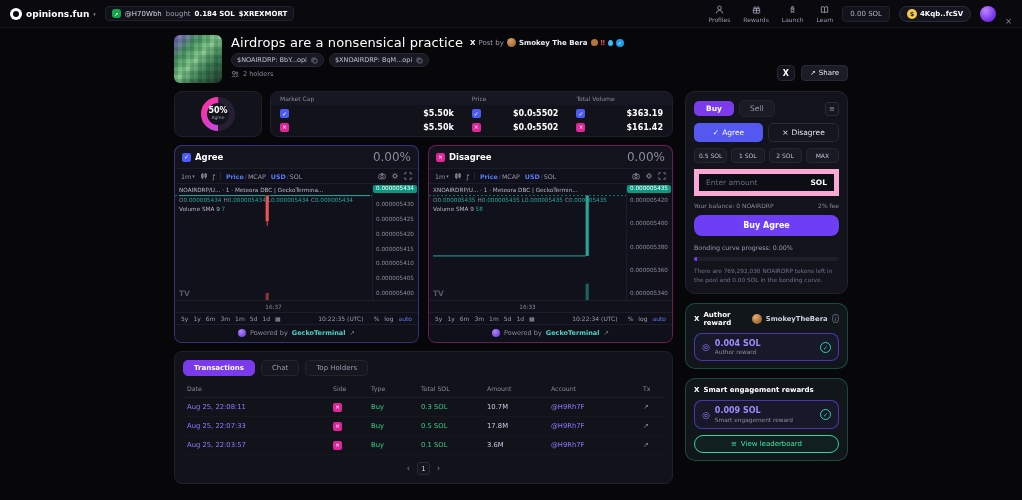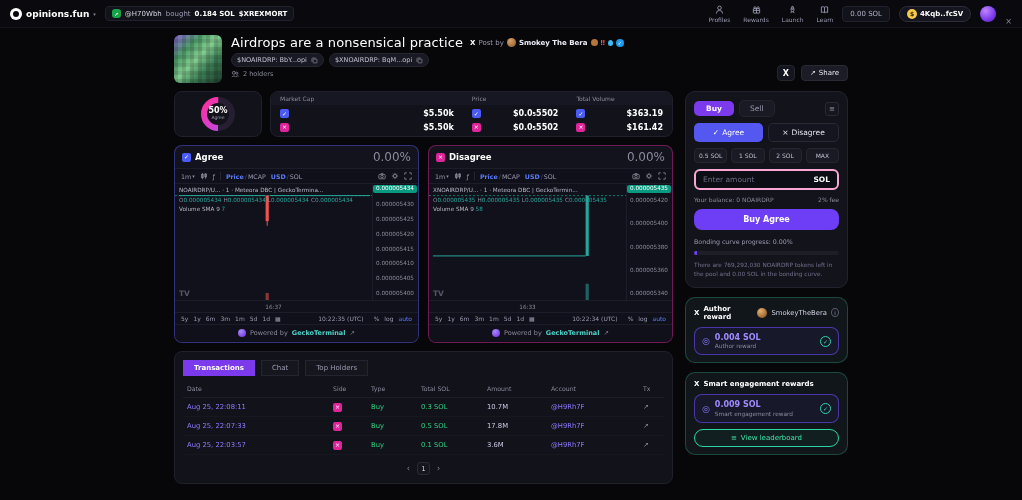--- a/index.html
+++ b/index.html
@@ -116,21 +116,21 @@
 .ln{stroke:#26a69a;stroke-width:1;fill:none;vector-effect:non-scaling-stroke;}
 .wick-r{stroke:#ef5350;stroke-width:1;vector-effect:non-scaling-stroke;}
 .body-r{fill:#ef5350;}
 .volbar-r{fill:rgba(239,83,80,.55);}
 .wick-g{stroke:#26a69a;stroke-width:1;vector-effect:non-scaling-stroke;}
 .body-g{fill:#26a69a;}
 .volbar-g{fill:rgba(38,166,154,.55);}
 
 .tx-panel{background:#12121b;border:1px solid #20202c;border-radius:8px;padding:8px;}
 .tx-tabs{display:flex;gap:6px;}
-.tx-tab{font-size:7px;padding:3px 10px;border-radius:0;background:#16161f;border:1px solid #24242f;color:#9a9ab0;cursor:pointer;}
+.tx-tab{font-size:7px;padding:3px 10px;border-radius:5px;background:#16161f;border:1px solid #24242f;color:#9a9ab0;cursor:pointer;}
 .tx-tab.active{background:#7c3aed;border-color:#7c3aed;color:#fff;font-weight:bold;}
 .tx-table{margin-top:9px;}
 .tx-thead,.tx-row{display:grid;grid-template-columns:146px 38px 50px 66px 64px 92px 1fr;align-items:center;padding:0 4px;}
 .tx-thead{font-size:6.2px;color:#8a8a9a;padding-bottom:5px;border-bottom:1px solid #1d1d28;}
 .tx-row{height:19px;font-size:6.8px;border-bottom:1px solid #17171f;}
 .tx-date{color:#8d7bff;}
 .tx-type,.tx-total{color:#2fd181;}
 .tx-amount{color:#c8cbe0;}
 .tx-account{color:#8d7bff;cursor:pointer;}
 .tx-link{color:#8a8a9a;font-size:7px;cursor:pointer;}
@@ -140,34 +140,34 @@
 .buy-card{background:#13131c;border:1px solid #23232f;border-radius:10px;padding:8px;display:flex;flex-direction:column;gap:6px;}
 .bc-row1{display:flex;align-items:center;gap:5px;}
 .pill-buy{background:#7c3aed;color:#fff;font-weight:bold;font-size:7.5px;padding:3px 12px;border-radius:5px;cursor:pointer;}
 .pill-sell{background:#1a1a24;color:#9a9ab0;font-size:7.5px;padding:3px 10px;border-radius:5px;border:1px solid #24242f;cursor:pointer;}
 .bc-settings{margin-left:auto;width:14px;height:14px;border:1px solid #2a2a36;border-radius:3px;display:flex;align-items:center;justify-content:center;color:#9a9ab0;font-size:7px;background:#16161f;cursor:pointer;}
 .bc-sides{display:flex;gap:5px;}
 .btn-agree{flex:1;background:#5558f0;color:#fff;border-radius:5px;padding:4px 0;display:flex;align-items:center;justify-content:center;gap:3px;font-size:7.5px;cursor:pointer;}
 .btn-disagree{flex:1;background:#15151f;border:1px solid #2a2a36;color:#e6e6f0;border-radius:5px;padding:4px 0;display:flex;align-items:center;justify-content:center;gap:3px;font-size:7.5px;cursor:pointer;}
 .bc-presets{display:flex;gap:4px;}
 .preset{flex:1;text-align:center;background:#1a1a24;border:1px solid #26262f;border-radius:4px;padding:3px 0;font-size:6px;color:#c0c0d0;cursor:pointer;white-space:nowrap;}
-.bc-input{display:flex;align-items:center;background:#0d0d15;border:2px solid #f9a8d4;border-radius:6px;padding:4px 7px;gap:4px;}
+.bc-input{display:flex;align-items:center;background:#0d0d15;border:5px solid #f9a8d4;border-radius:0;padding:4px 7px;gap:4px;}
 .bc-input input{flex:1;min-width:0;background:transparent;border:none;outline:none;color:#e6e6f0;font-size:7.5px;font-family:inherit;}
 .bc-input input::placeholder{color:#6a6a7e;}
 .bc-cur{font-size:7.5px;font-weight:bold;color:#fff;}
 .bc-balrow{display:flex;justify-content:space-between;font-size:6px;color:#8a8a9a;}
 .bc-submit{background:#6d3ef5;border-radius:8px;padding:6px 0;text-align:center;font-size:8px;font-weight:bold;color:#fff;cursor:pointer;}
 .bc-bonding{font-size:6.3px;color:#9a9ab0;margin-top:2px;}
 .bc-progress{height:4px;background:#1e1e29;border-radius:2px;overflow:hidden;}
 .bc-progress i{display:block;height:100%;width:2%;background:#6d3ef5;}
 .bc-note{font-size:5.8px;color:#70708a;line-height:1.55;}
 .reward-card{background:#11161a;border:1px solid rgba(45,212,167,.28);border-radius:10px;padding:7px 8px;display:flex;flex-direction:column;gap:6px;}
 .rc-title{display:flex;align-items:center;gap:4px;font-size:7px;font-weight:bold;color:#fff;}
 .rc-avatar{width:10px;height:10px;border-radius:50%;background:radial-gradient(circle at 35% 30%,#e8b06a,#7a4a1f);flex:none;}
-.rc-name{font-weight:normal;color:#d0d0e0;font-size:6.8px;}
+.rc-name{font-weight:bold;color:#d0d0e0;font-size:6.8px;}
 .rc-info{margin-left:auto;width:9px;height:9px;border:1px solid #5a5a6e;border-radius:50%;color:#9a9ab0;font-size:5.5px;display:flex;align-items:center;justify-content:center;font-weight:normal;cursor:pointer;}
 .rc-box{border:1px solid rgba(109,74,255,.6);background:rgba(109,74,255,.07);border-radius:8px;padding:5px 7px;display:flex;align-items:center;}
 .rc-coin{color:#8d7bff;font-size:9px;margin-right:5px;}
 .rc-amount{font-size:8px;font-weight:bold;color:#9f8bff;line-height:1.3;}
 .rc-sub{font-size:5.8px;color:#8a8a9a;}
 .rc-check{margin-left:auto;width:11px;height:11px;border:1px solid #2dd4a7;border-radius:50%;color:#2dd4a7;font-size:6px;display:flex;align-items:center;justify-content:center;flex:none;}
 .lb-btn{display:flex;align-items:center;justify-content:center;gap:4px;border:1px solid #2dd4a7;background:rgba(45,212,167,.05);border-radius:10px;padding:4px 0;color:#3ee6a8;font-size:7px;cursor:pointer;}
 </style>
 </head>
 <body>

